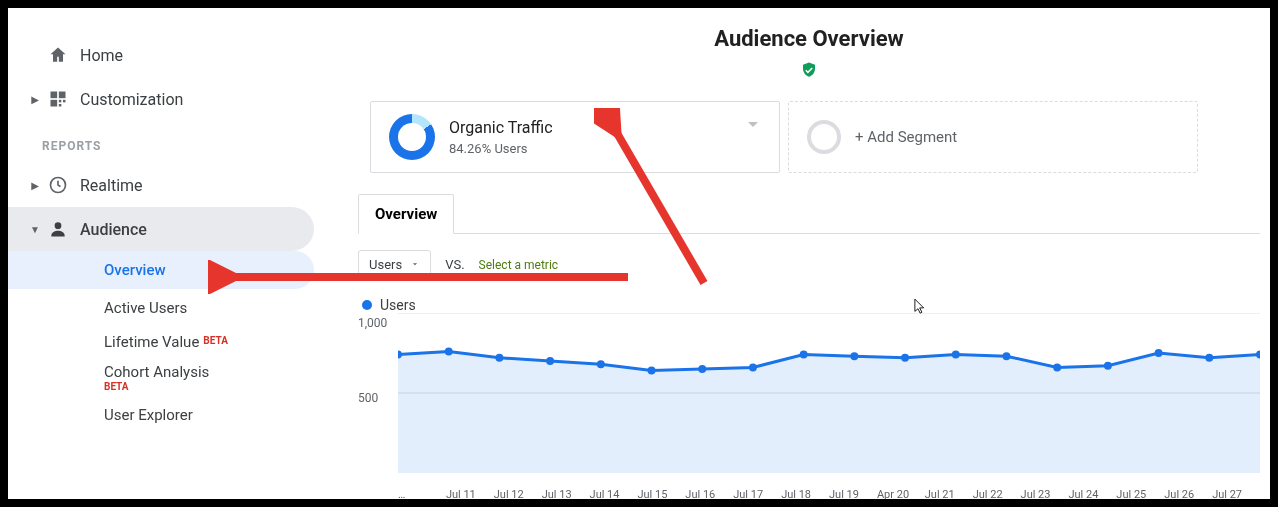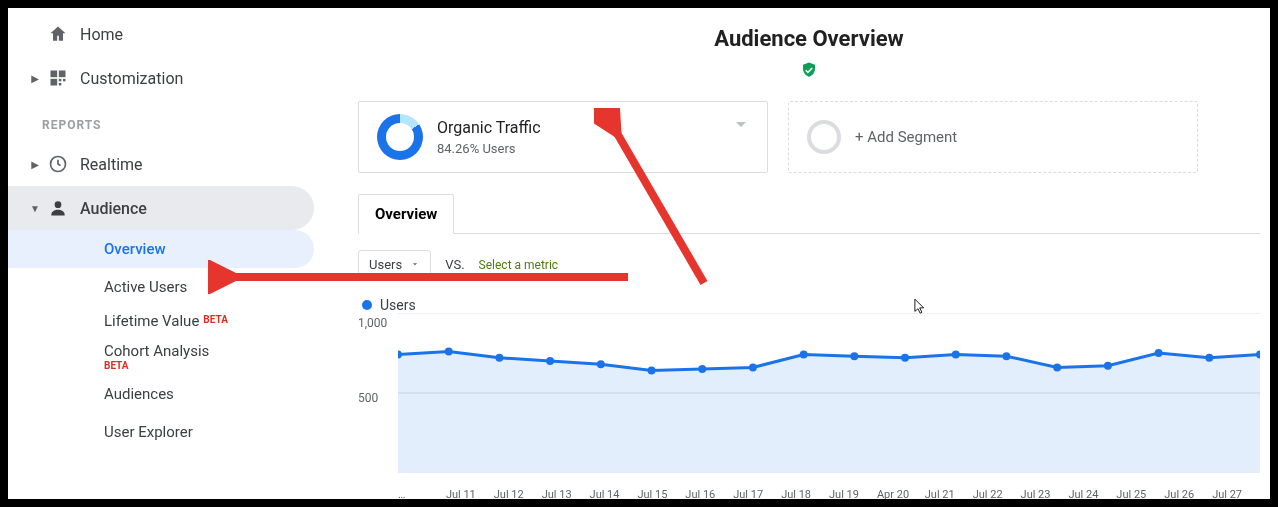--- a/index.html
+++ b/index.html
@@ -14,21 +14,21 @@
   .app {
     background: #fff;
     width: 100%;
     height: 100%;
     display: flex;
     position: relative;
   }
   
   .sidebar {
     width: 320px;
-    padding-top: 4px;
+    padding-top: 25px;
     color: #5f6368;
   }
   .side-row {
     display: flex;
     align-items: center;
     height: 44px;
     padding-left: 20px;
     cursor: pointer;
     font-size: 16px;
   }
@@ -70,21 +70,21 @@
   .main {
     flex:1;
     padding: 18px 10px 0 30px;
     position:relative;
     overflow:hidden;
   }
   .page-title-row { display:flex; align-items:center; gap:10px;flex-direction:column;}
   .page-title { font-size:22px; font-weight:700; color:#212121;}
   .shield { width:18px;height:18px; }
   .segments {
-    display:flex; gap:20px; margin-top:18px;
+    display:flex; gap:8px; margin-top:18px;margin-left:12px;
   }
   .seg-card {
     border:1px solid #dadce0; border-radius:2px; padding:12px 18px; width:410px; height:72px;
     display:flex; align-items:center; position:relative;
   }
   .seg-card.dashed { border-style:dashed; }
   .donut { width:46px;height:46px;border-radius:50%; position:relative; margin-right:14px;
     background: conic-gradient(#b3e5fc 0 56deg, #1a73e8 56deg 360deg);
   }
   .donut::after { content:""; position:absolute; inset:9px; background:#fff; border-radius:50%;}
@@ -178,23 +178,20 @@
       <span>Active Users</span>
     </div>
     <div class="sub-row" style="height:30px">
       <span>Lifetime Value</span>
       <span class="beta">BETA</span>
     </div>
     <div class="sub-row" style="height:30px">
       <span>Cohort Analysis</span>
     </div>
     <div class="beta-below">BETA</div>
-    <div class="sub-row">
-      <span>Audiences</span>
-    </div>
     <div class="sub-row">
       <span>User Explorer</span>
     </div>
   </div>
 
   <div class="main">
     <div class="page-title-row">
       <div class="page-title">Audience Overview</div>
       <span>
         <svg class="shield" viewBox="0 0 24 24">

